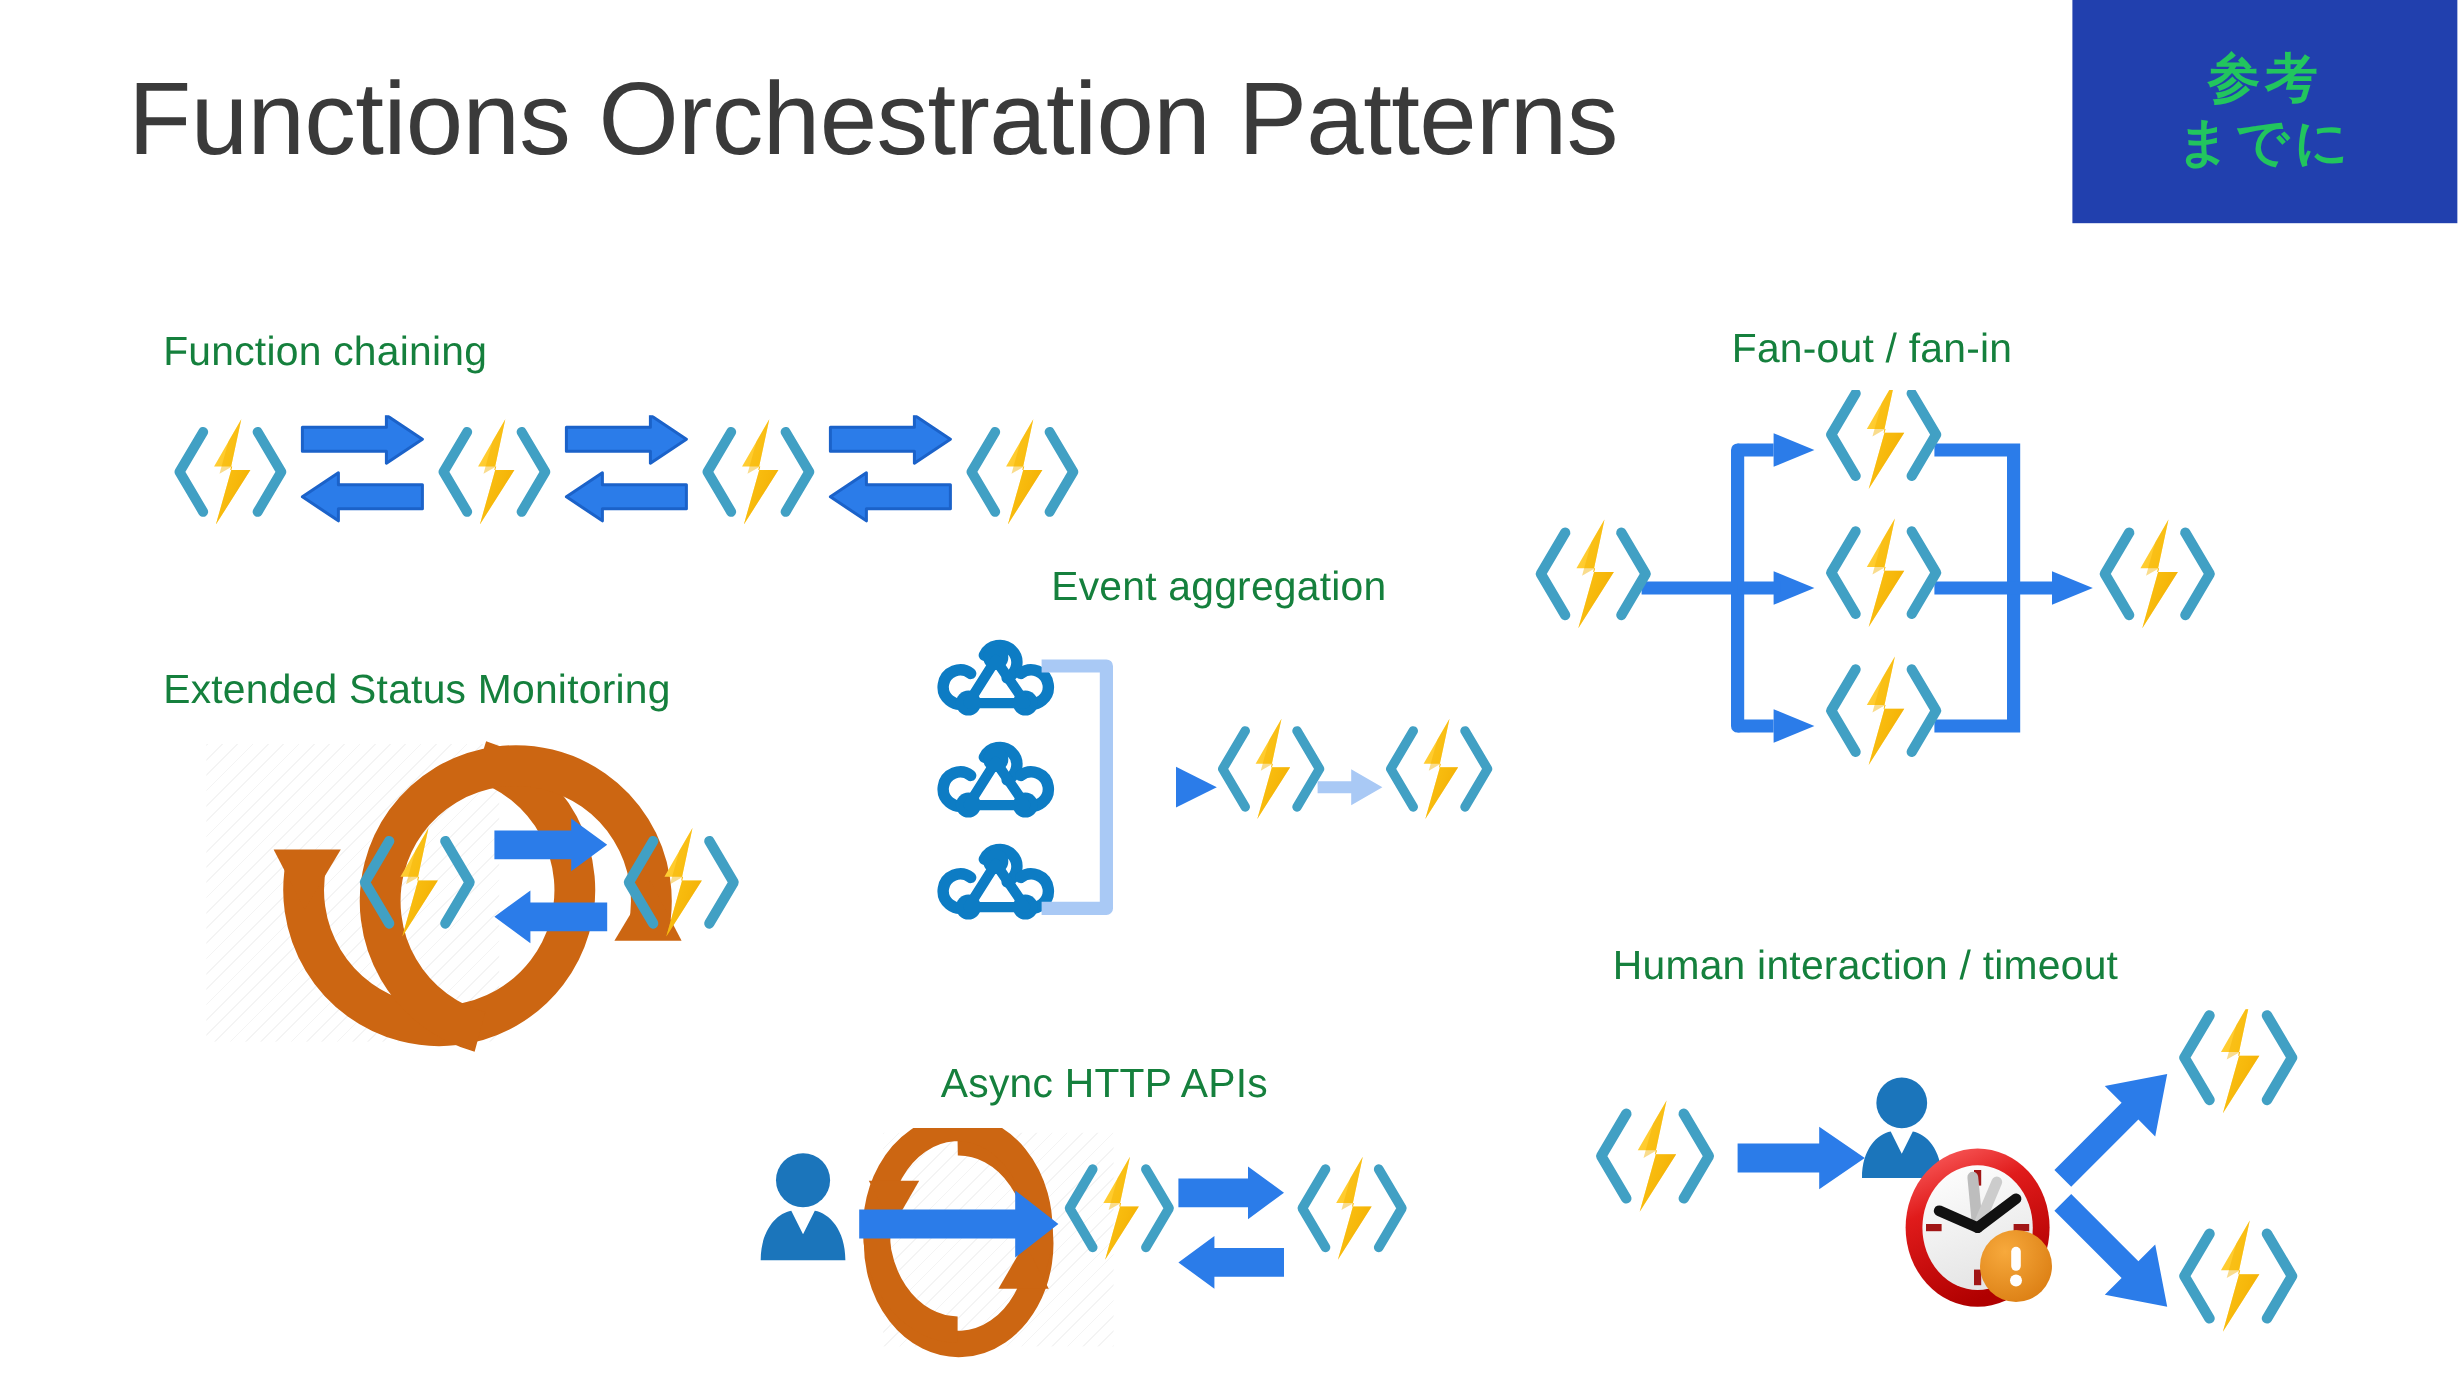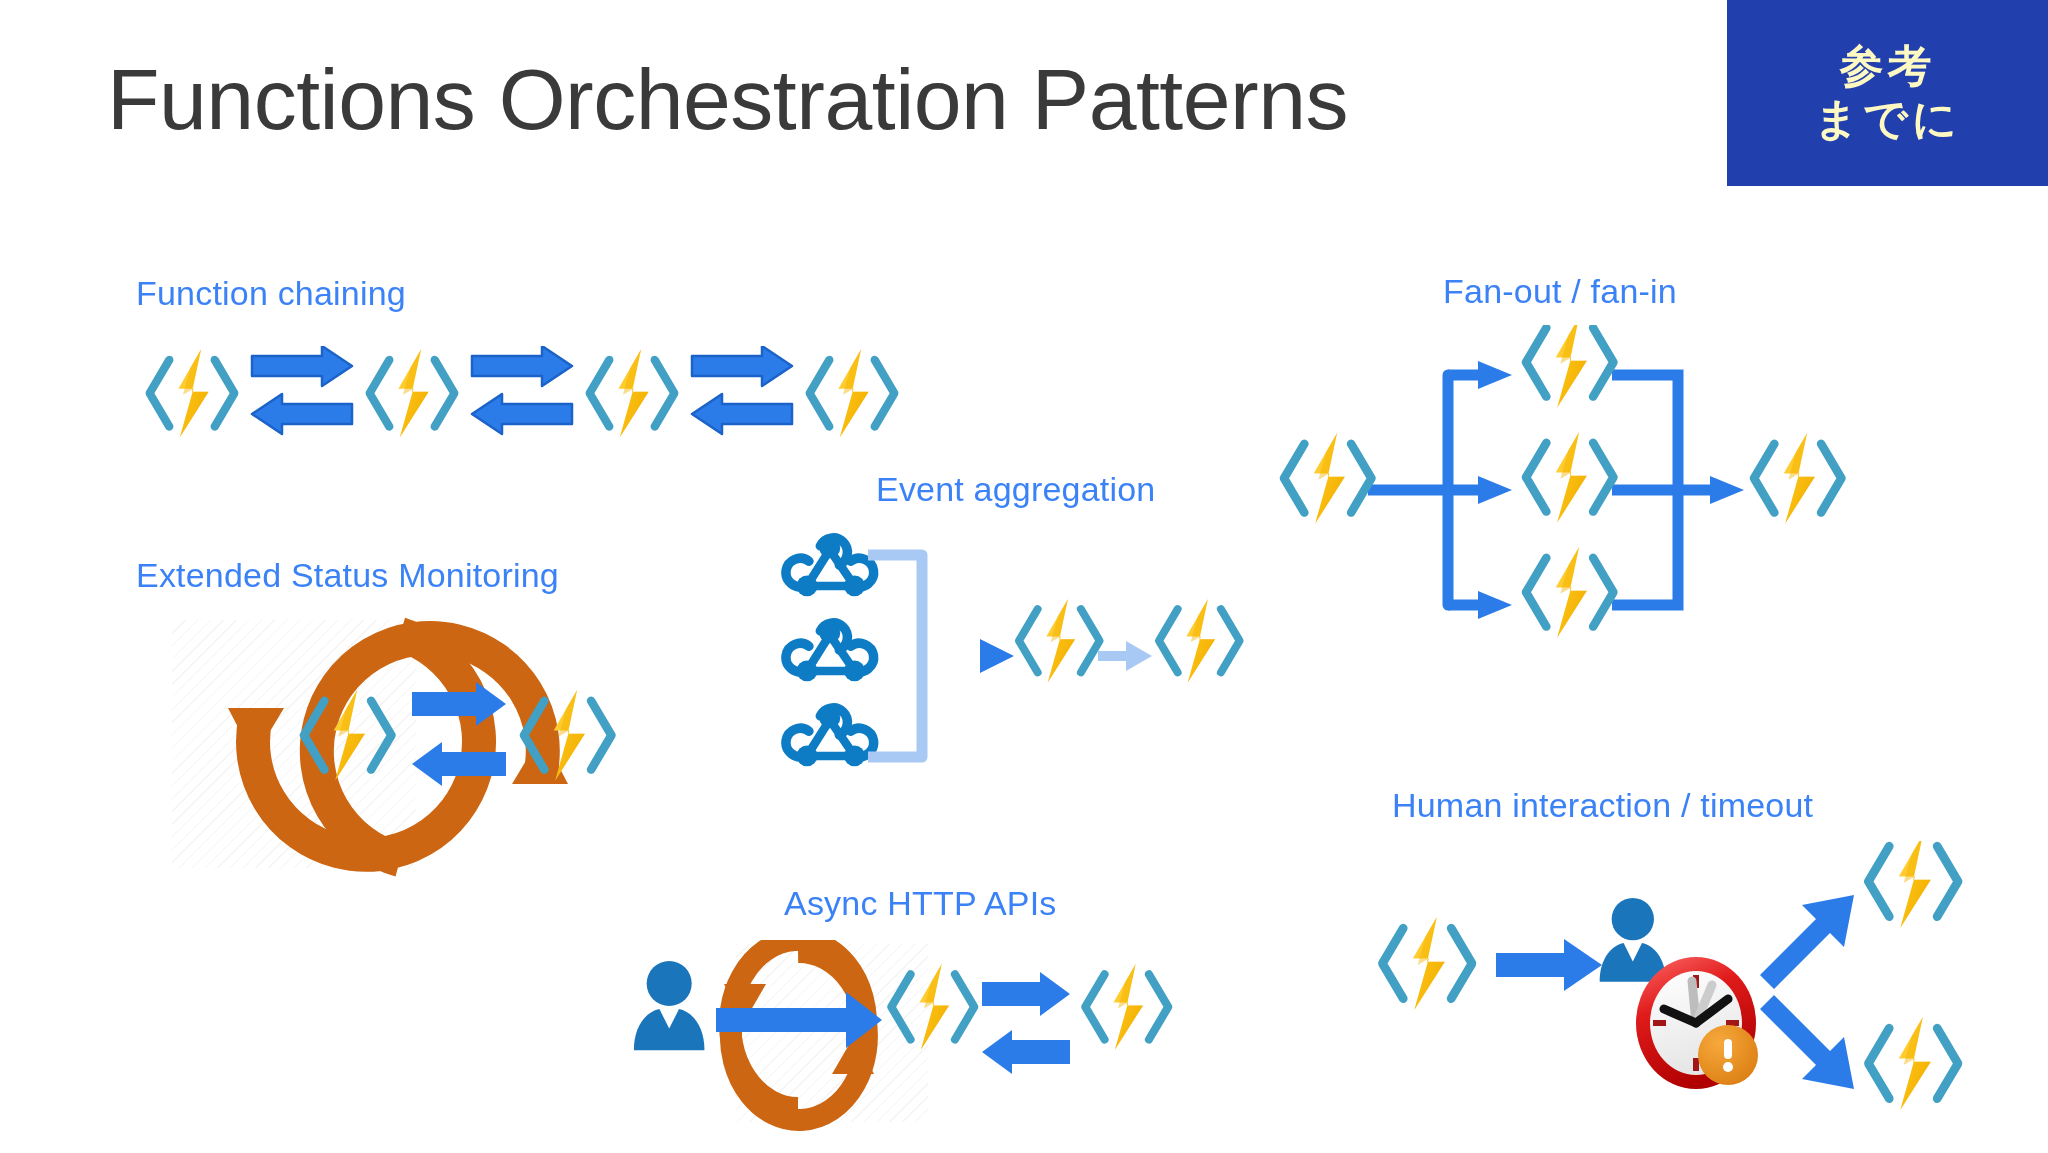--- a/index.html
+++ b/index.html
@@ -8,29 +8,29 @@
 
   
   #slide-title{
     position:absolute; left:0; top:54px; width:1455px; text-align:center;
     font-size:86px; font-weight:400; letter-spacing:-0.5px; color:#3a3a3a;
     line-height:1.05; white-space:nowrap;
   }
   #ref-badge{
     position:absolute; right:0; top:0; width:321px; height:186px;
     background:#2140ae; display:flex; flex-direction:column;
-    align-items:center; justify-content:center; color:#fef9c3;
+    align-items:center; justify-content:center; color:#22c55e;
     font-size:44px; line-height:1.2; font-weight:700; letter-spacing:4px;
   }
   #ref-badge span{display:block;}
 
   
   .section{position:absolute;}
   .sec-label{
-    font-size:34px; color:#3b82f6; white-space:nowrap; font-weight:400;
+    font-size:34px; color:#15803d; white-space:nowrap; font-weight:400;
     letter-spacing:.2px;
   }
 
   
   .fn{position:relative; display:inline-block; vertical-align:middle;}
   .fn svg{display:block;}
 
   
   .arrow-pair{display:inline-block; vertical-align:middle;}
   .arrow-pair svg{display:block;}
@@ -273,21 +273,21 @@
 
     <path d="M362 42 H420 V32 L450 54 L420 76 V66 H362 Z" fill="#2b7ce9"></path>
     <path d="M450 100 H392 V90 L362 112 L392 134 V124 H450 Z" fill="#2b7ce9"></path>
 
     <g transform="translate(452,24) scale(0.74)">
         <use href="#fnglyph"></use>
       </g>
   </svg>
 </div>
 
-<div class="section" id="sec-human" style="left:1392px; top:786px;">
+<div class="section" id="sec-human" style="left:1344px; top:786px;">
   <div class="sec-label">Human interaction / timeout</div>
 
   <svg width="640" height="300" viewBox="0 0 640 300" style="margin-top:16px;margin-left:-24px;">
 
     <g transform="translate(0,76) scale(0.80)">
         <use href="#fnglyph"></use>
       </g>
 
     <path d="M128 112 H196 V98 L234 124 L196 150 V136 H128 Z" fill="#2b7ce9"></path>
 

